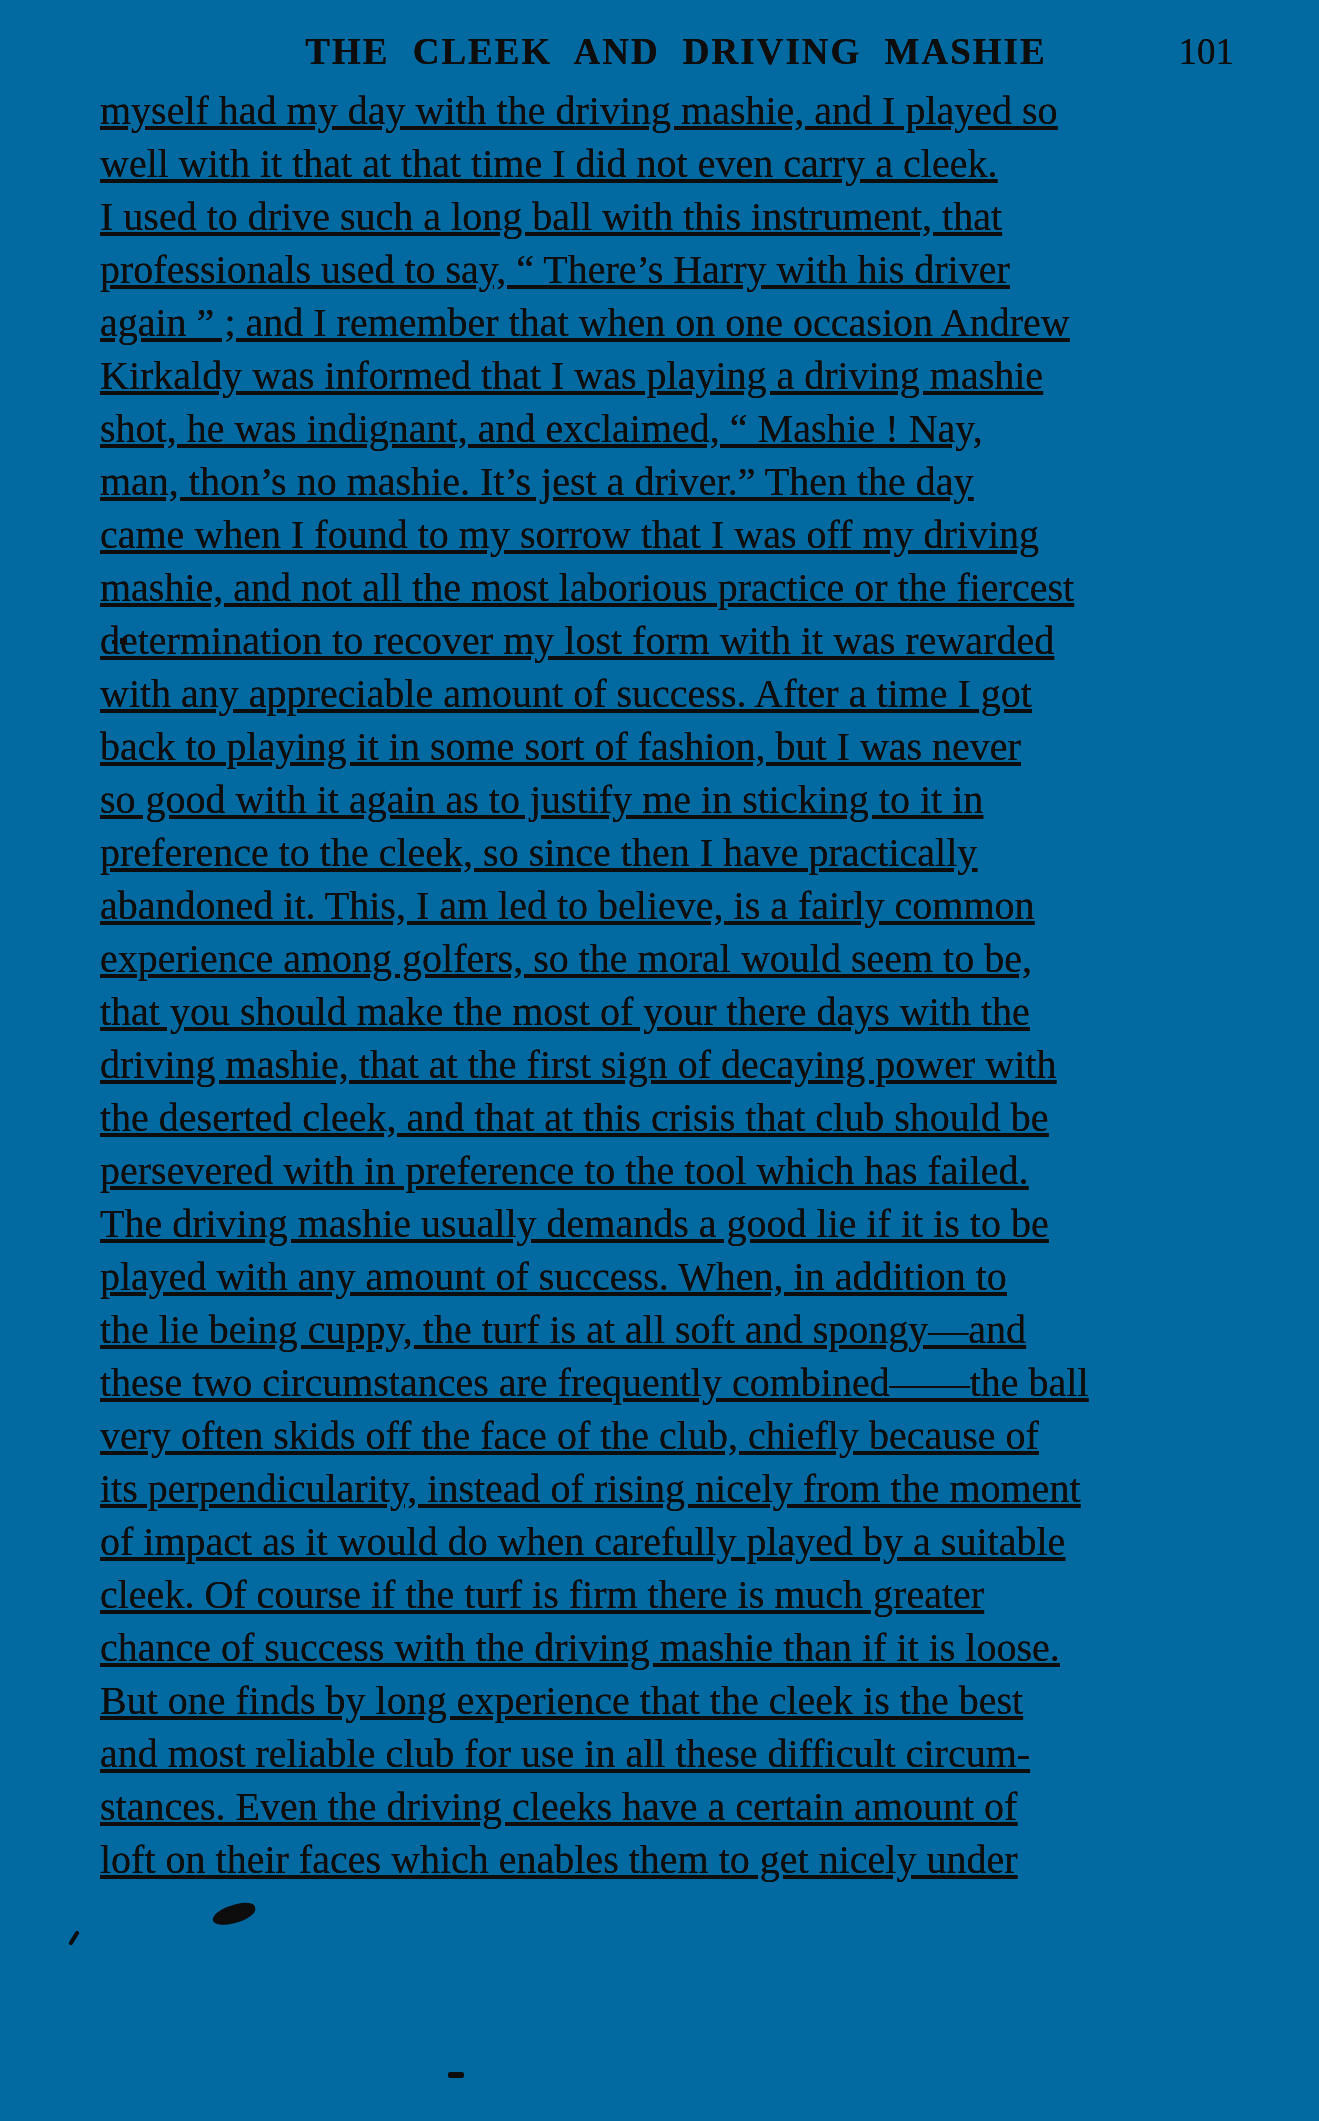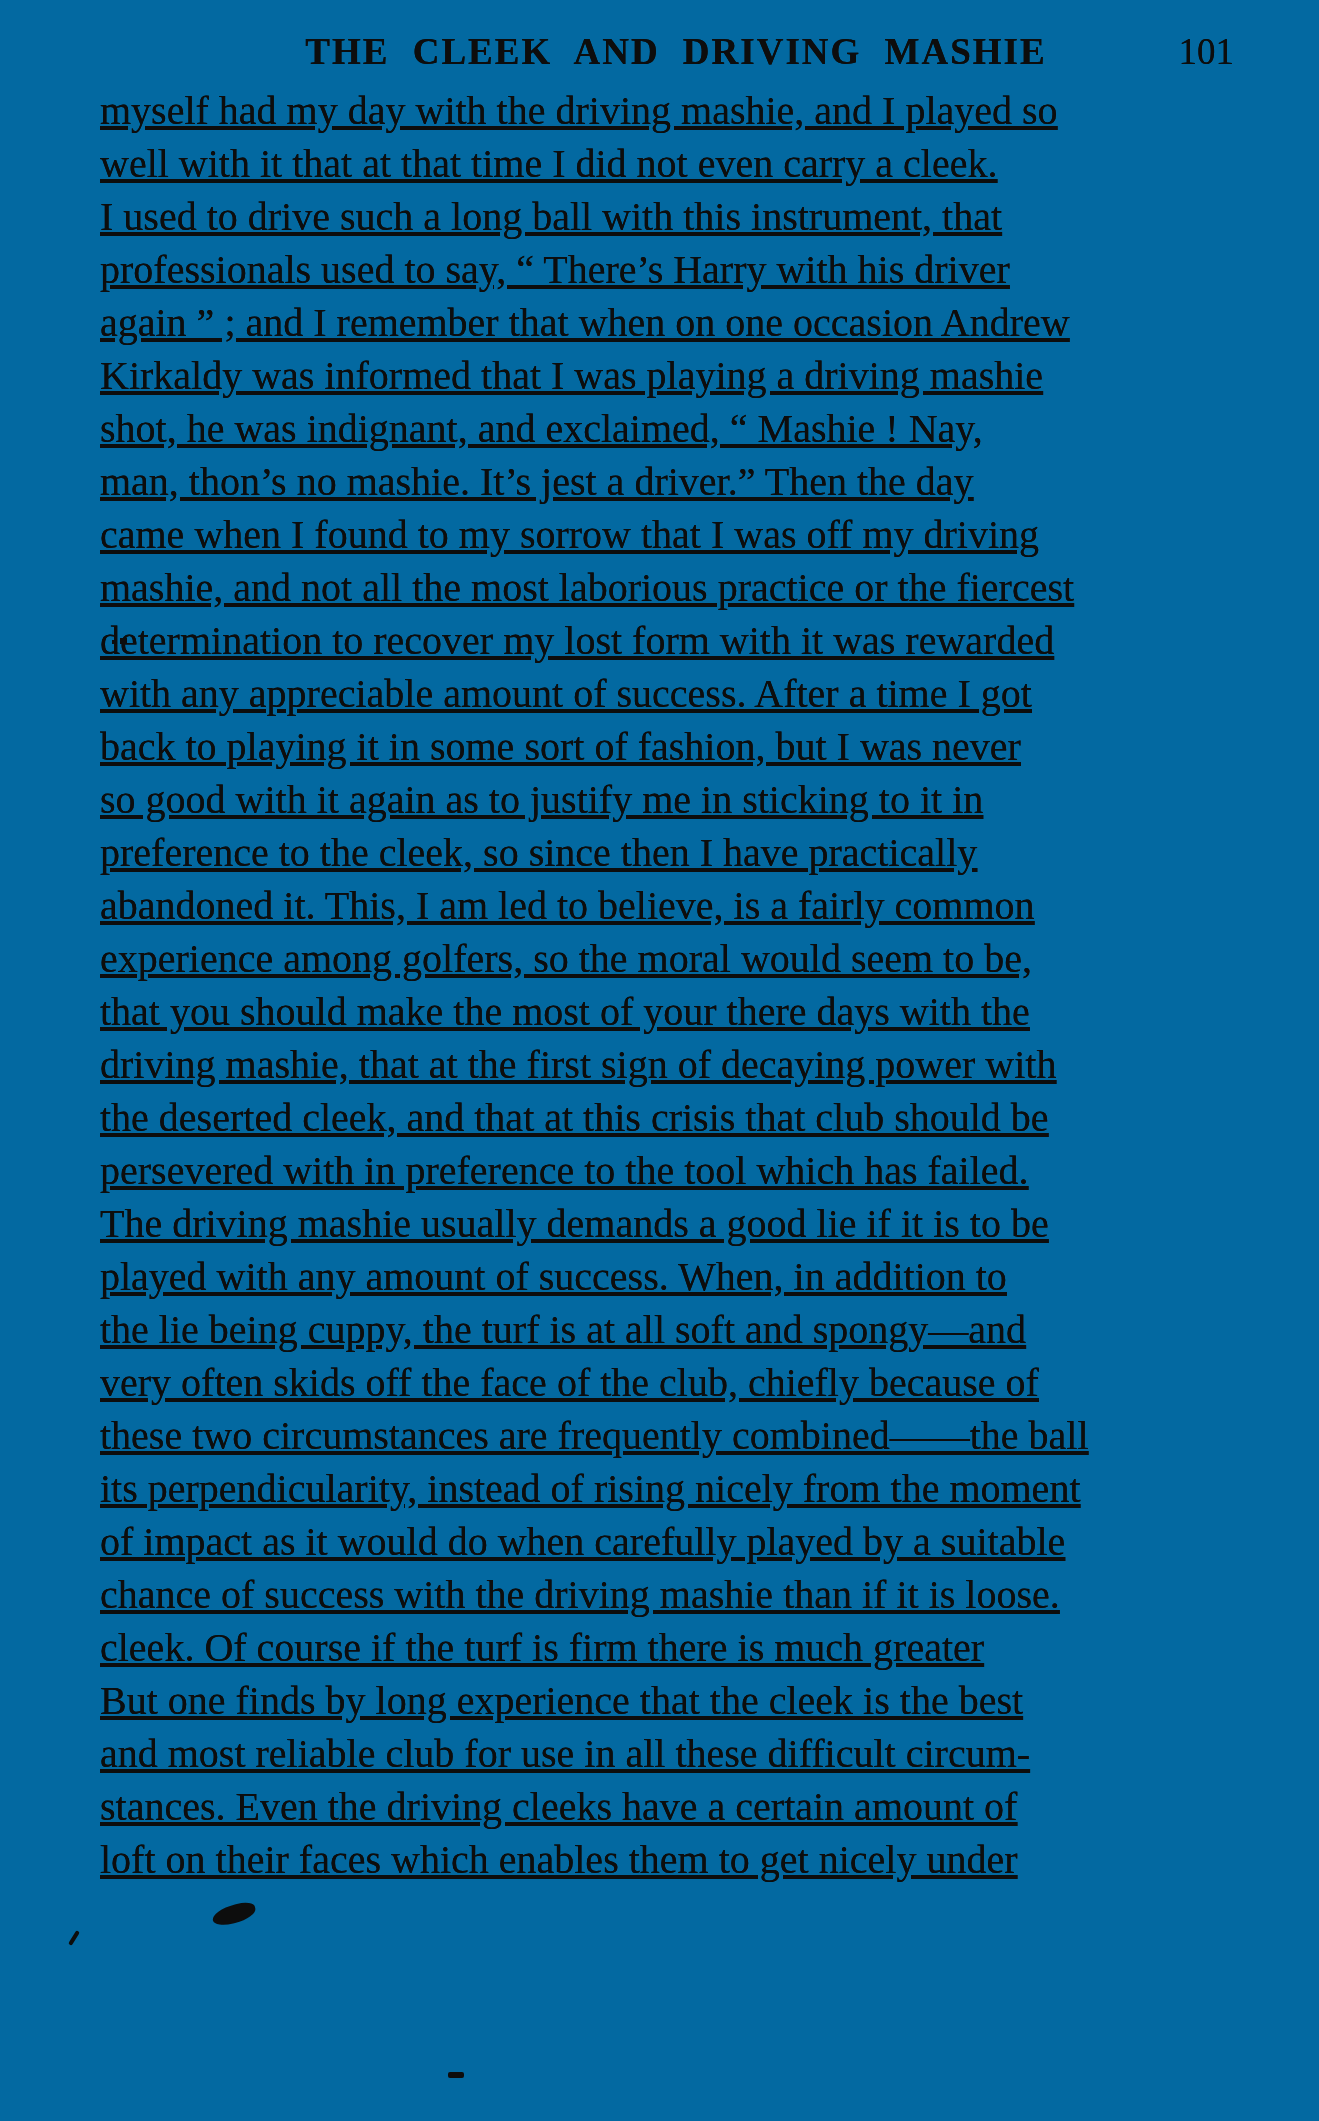--- a/index.html
+++ b/index.html
@@ -110,26 +110,26 @@
       <p class="line">preference to the cleek, so since then I have practically</p>
       <p class="line">abandoned it.  This, I am led to believe, is a fairly common</p>
       <p class="line">experience among golfers, so the moral would seem to be,</p>
       <p class="line">that you should make the most of your there days with the</p>
       <p class="line">driving mashie, that at the first sign of decaying power with</p>
       <p class="line">the deserted cleek, and that at this crisis that club should be</p>
       <p class="line">persevered with in preference to the tool which has failed.</p>
       <p class="line">The driving mashie usually demands a good lie if it is to be</p>
       <p class="line">played with any amount of success.  When, in addition to</p>
       <p class="line">the lie being cuppy, the turf is at all soft and spongy—and</p>
+      <p class="line">these two circumstances are frequently combined——the ball</p>
       <p class="line">very often skids off the face of the club, chiefly because of</p>
-      <p class="line">these two circumstances are frequently combined——the ball</p>
       <p class="line">its perpendicularity, instead of rising nicely from the moment</p>
       <p class="line">of impact as it would do when carefully played by a suitable</p>
+      <p class="line">cleek.  Of course if the turf is firm there is much greater</p>
       <p class="line">chance of success with the driving mashie than if it is loose.</p>
-      <p class="line">cleek.  Of course if the turf is firm there is much greater</p>
       <p class="line">But one finds by long experience that the cleek is the best</p>
       <p class="line">and most reliable club for use in all these difficult circum-</p>
       <p class="line">stances.  Even the driving cleeks have a certain amount of</p>
       <p class="line">loft on their faces which enables them to get nicely under</p>
     </main>
 
   <div class="mark mark-margin-dots-a"></div>
   <div class="mark mark-margin-dots-b"></div>
   <div class="mark mark-ink-blot"></div>
   <div class="mark mark-margin-tick"></div>

